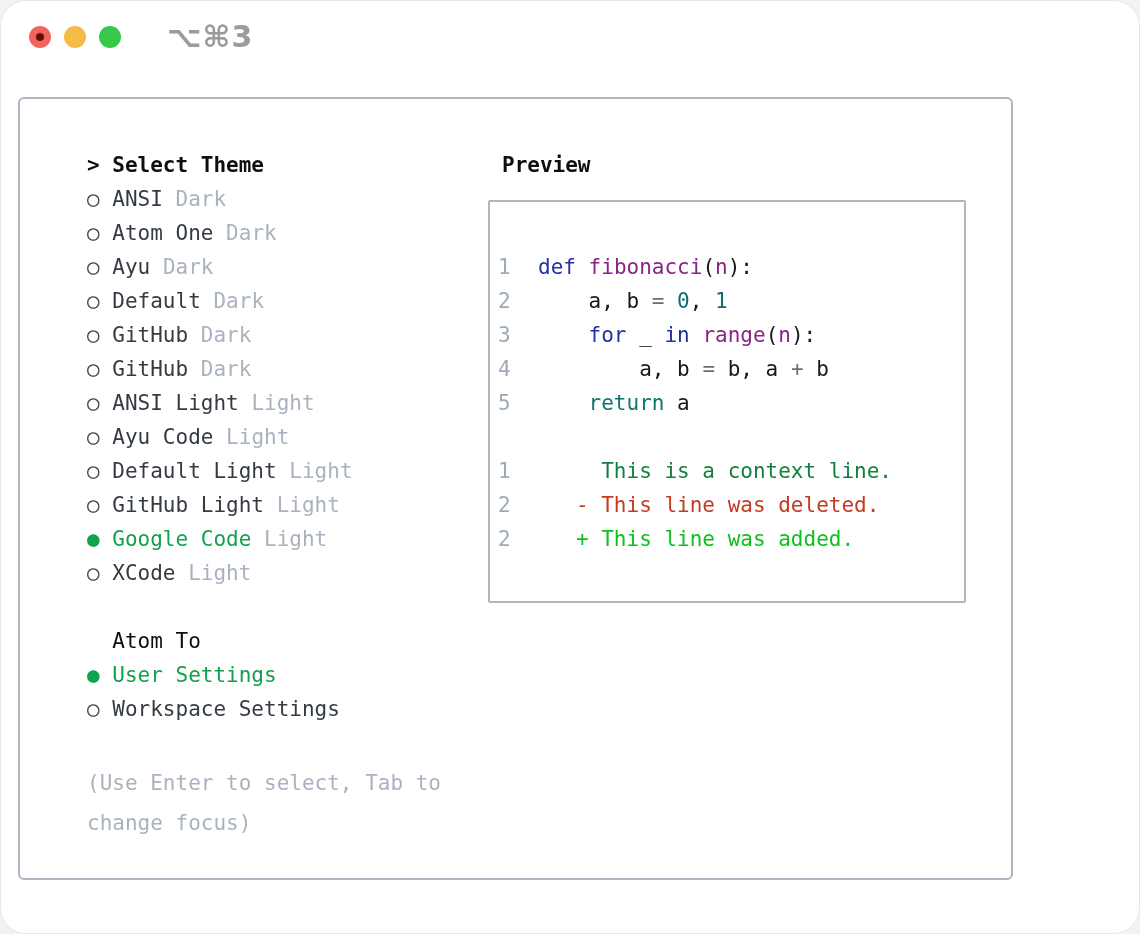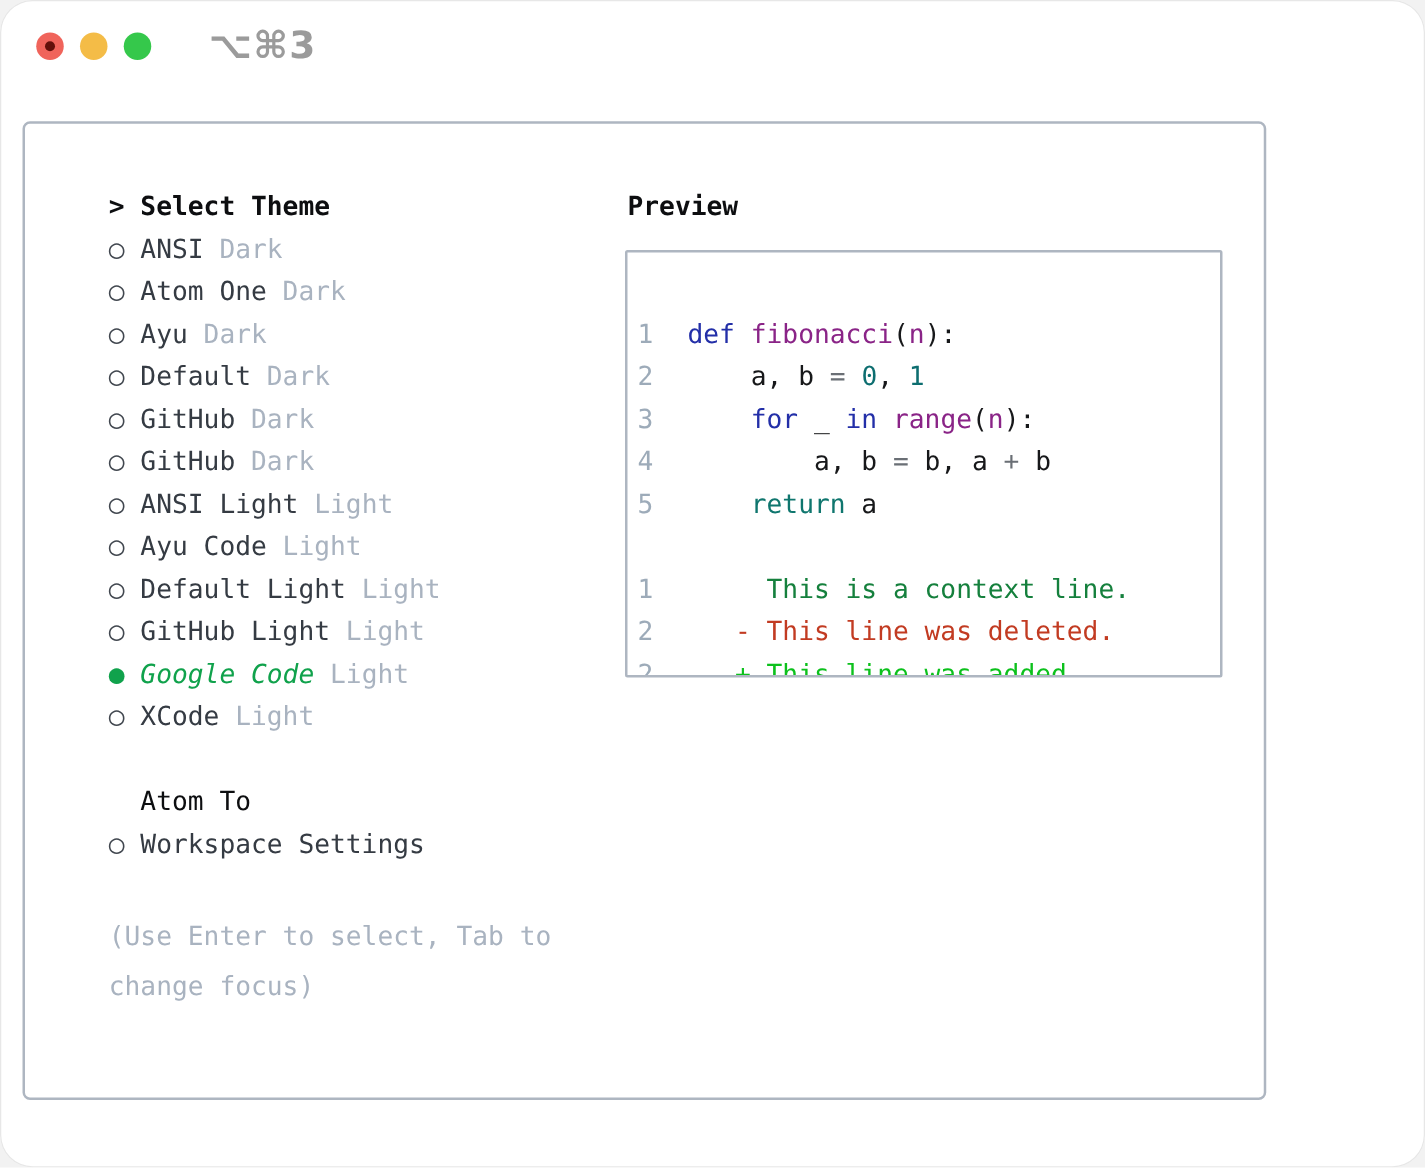--- a/index.html
+++ b/index.html
@@ -40,33 +40,33 @@
 
   .row { white-space:pre; font-size:21px; line-height:34px; height:34px; }
 
   
   .left-col { position:absolute; left:20px; top:49px;margin-left:47px; }
   .header-row { font-weight:bold; color:var(--ink, #0d0e10); }
   .prompt { font-weight:bold; color:var(--ink, #0d0e10); }
   .marker { color:var(--circle, #41474f); }
   .marker.sel { color:var(--green, #10a24c); }
   .t-name { color:var(--name, #353b43); }
-  .t-name.sel { color:var(--green, #10a24c);font-style:italic; }
+  .t-name.sel { color:var(--green, #10a24c); }
   .t-variant { color:var(--muted, #a9b3c0); }
   .spacer { height:34px; }
   .apply-header { color:var(--ink, #0d0e10); }
   .help { margin-top:6px; color:var(--muted, #a9b3c0); }
 
   
   .preview-title {
     position:absolute; left:482px; top:49px;
     font-size:21px; line-height:34px; font-weight:bold; color:var(--ink, #0d0e10);
   }
   .preview-box {
-    position:absolute; left:480px; top:101px; width:478px; height:342px;
+    position:absolute; left:468px; top:101px; width:478px; height:403px;
     border:2px solid var(--border, #aeb6c1); border-radius:2px;
     box-sizing:border-box; background:#fff;
     padding:48px 6px 0 8px; overflow:hidden;
   }
   .pline { white-space:pre; font-size:21px; line-height:34px; height:34px; }
   .lnum { display:inline-block; width:40px; color:var(--lnum, #9dabb9); }
   .diff-block { margin-top:34px; }
 </style>
 </head>
 <body>
@@ -94,20 +94,21 @@
         <div class="row"><span class="marker">○ </span><span class="t-name">ANSI Light</span><span class="t-variant"> Light</span></div>
         <div class="row"><span class="marker">○ </span><span class="t-name">Ayu Code</span><span class="t-variant"> Light</span></div>
         <div class="row"><span class="marker">○ </span><span class="t-name">Default Light</span><span class="t-variant"> Light</span></div>
         <div class="row"><span class="marker">○ </span><span class="t-name">GitHub Light</span><span class="t-variant"> Light</span></div>
         <div class="row"><span class="marker sel">● </span><span class="t-name sel">Google Code</span><span class="t-variant"> Light</span></div>
         <div class="row"><span class="marker">○ </span><span class="t-name">XCode</span><span class="t-variant"> Light</span></div>
       </div>
     <div class="spacer"></div>
     <div class="row apply-header"><span id="apply-header-text">  Atom To</span></div>
     <div id="apply-items">
+        <div class="row"><span class="marker sel">● </span><span class="t-name sel">User Settings</span></div>
         <div class="row"><span class="marker">○ </span><span class="t-name">Workspace Settings</span></div>
       </div>
     <div class="spacer"></div>
     <div class="row help">(Use Enter to select, Tab to</div>
     <div class="row help">change focus)</div>
   </div>
 
   <div class="preview-title">Preview</div>
 
   <div class="preview-box">

